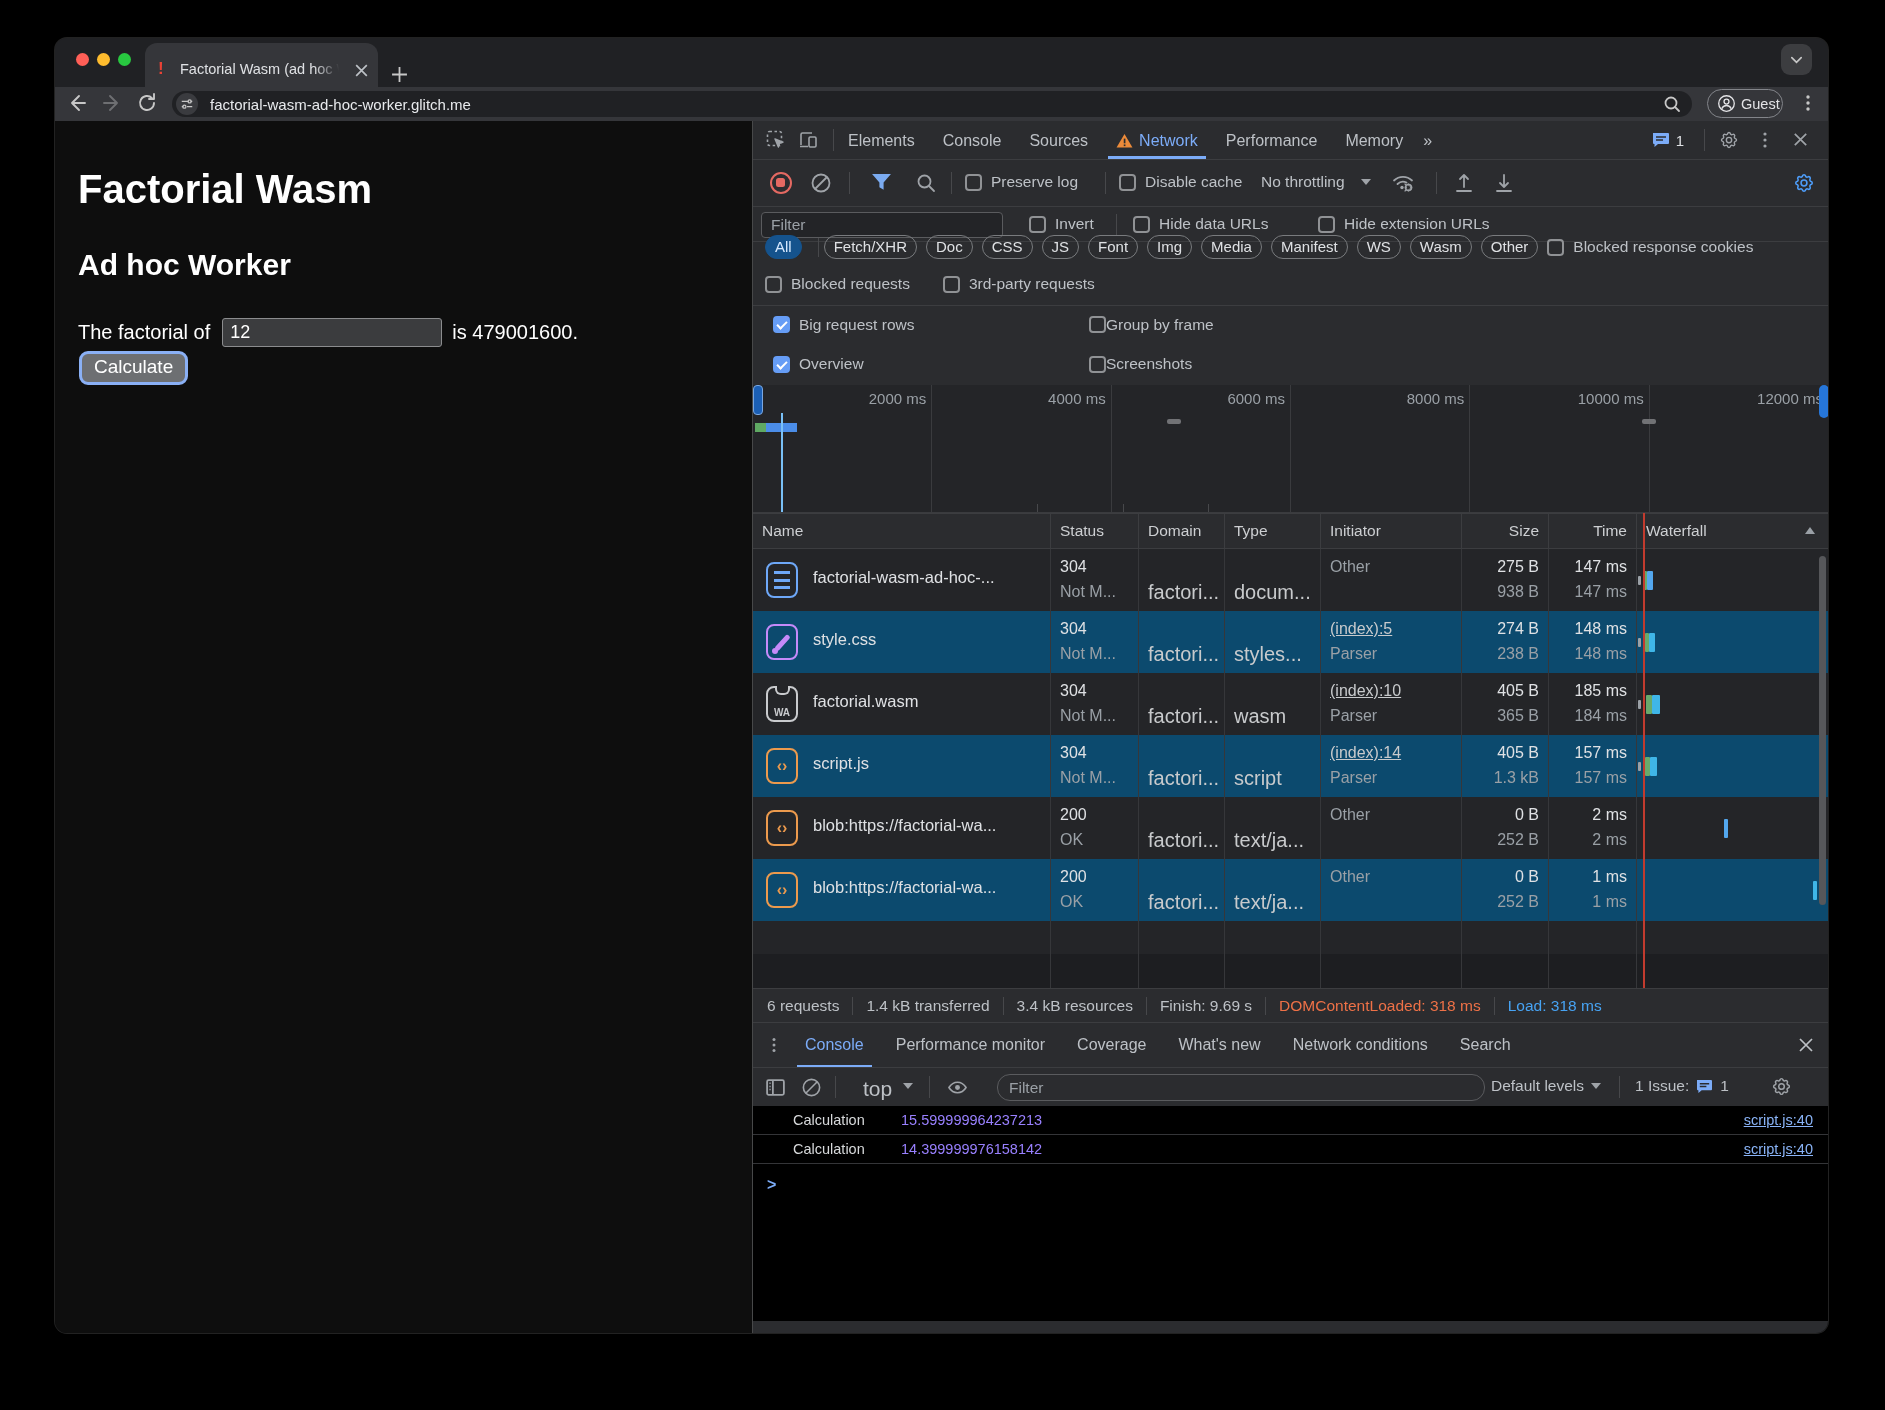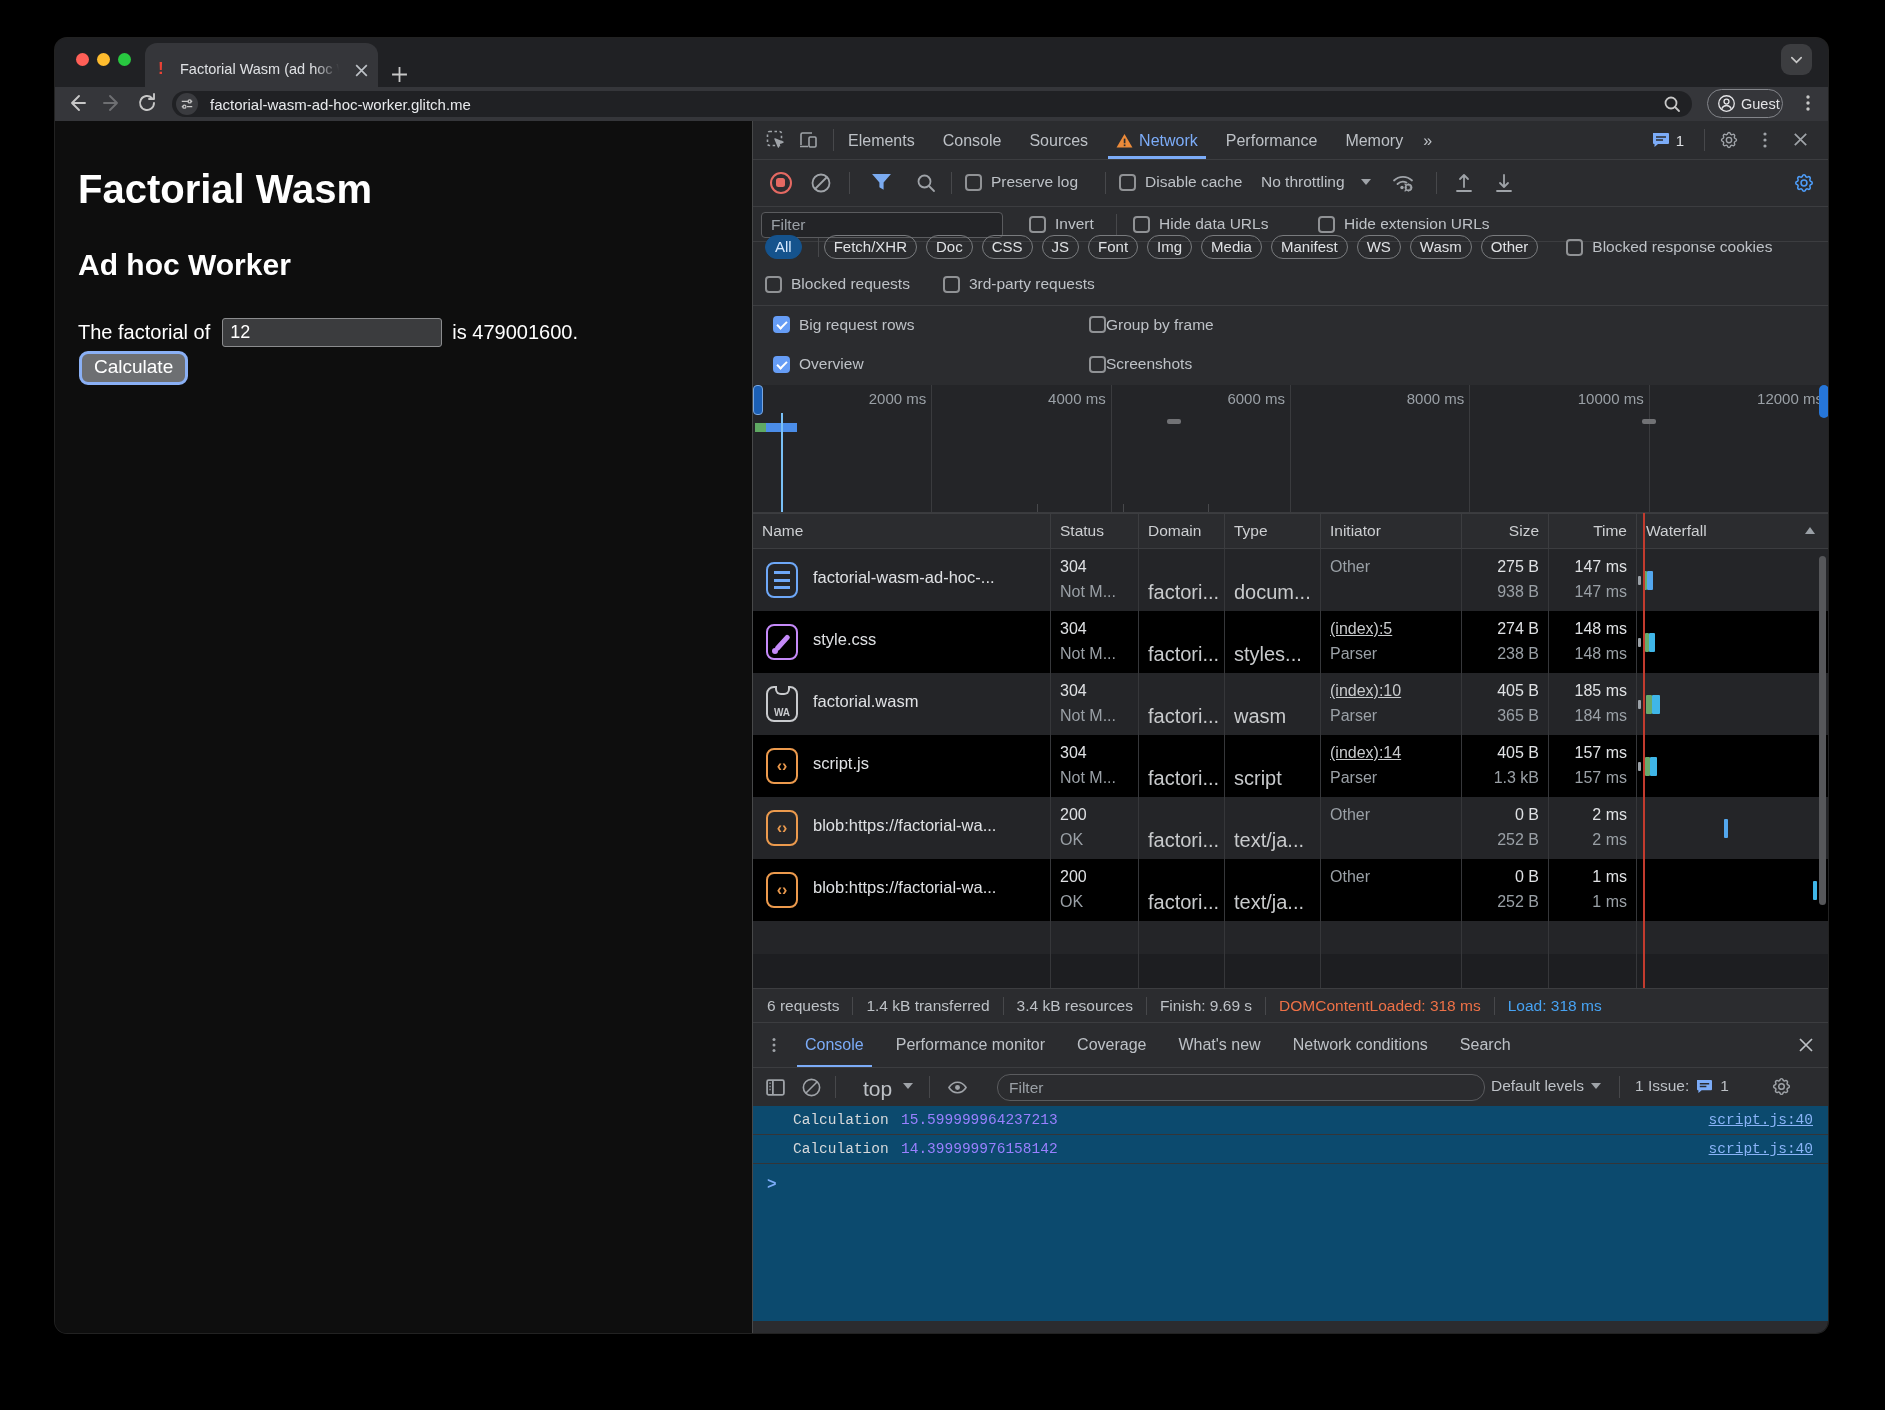--- a/index.html
+++ b/index.html
@@ -63,21 +63,21 @@
 
 .fbar{top:86px;height:35px;border-bottom:1px solid #3c3d40}
 .fbar>*{position:absolute}
 .finput2{left:8px;top:5px;width:242px;height:26px;border:1px solid #5a5b5e;border-radius:4px;background:#232427;color:#9aa0a6;font-size:15.5px;padding-left:9px;font-family:"Liberation Sans",sans-serif}
 .finput2::placeholder{color:#9aa0a6}
 
 .chips{top:110px;height:32px;display:flex;align-items:center;padding-left:12px}
 .chip{height:24px;line-height:22px;border:1px solid #797b7e;border-radius:12px;padding:0 9px;font-size:15px;color:#dfe1e4;margin-right:9px;white-space:nowrap}
 .chip.sel{background:#15538d;border-color:#15538d;color:#d6e9ff;margin-right:22px;position:relative}
 .chip.sel::after{content:"";position:absolute;right:-18px;top:2px;width:1px;height:19px;background:#47484b}
-.chips .cbwrap{margin-left:19px}
+.chips .cbwrap{margin-left:0}
 .cbwrap{display:flex;align-items:center;gap:9px}
 .brow{top:142px;height:43px;border-bottom:1px solid #3c3d40;display:flex;align-items:center;padding-left:12px;gap:9px}
 .brow .lab{margin-right:24px}
 .row2col{display:flex;align-items:center;padding-left:20px}
 .bigrows{top:185px;height:37px}
 .ovrow{top:222px;height:42px}
 .rcol{position:absolute;left:336px;display:flex;align-items:center;}
 
 .ovstrip{top:264px;height:128px;background:#242528;border-bottom:1px solid #3a3b3e;display:flex;overflow:hidden}
 .ovcell{flex:1;border-right:1px solid #3a3b3e;font-size:15px;color:#9aa0a6;text-align:right;padding:5px 5px 0 0}
@@ -85,21 +85,21 @@
 .tick{position:absolute;bottom:0;width:1px;height:8px;background:#47484b}
 
 .nheader{top:392px;height:36px;background:#2b2c2f;border-top:1px solid #3c3d40;border-bottom:1px solid #3c3d40;display:flex;font-size:15.5px;color:#cdcfd2;align-items:center}
 .hc{height:100%;line-height:34px;border-right:1px solid #3c3d40;padding-left:9px;white-space:nowrap;overflow:hidden}
 .c-name{width:298px}.c-status{width:88px}.c-domain{width:86px}.c-type{width:96px}.c-init{width:141px}.c-size{width:87px}.c-time{width:88px}.c-wf{width:192px;border-right:none;position:relative}
 .c-size,.c-time{text-align:right;padding-right:9px;padding-left:0}
 .sortarr{position:absolute;right:14px;top:13px;width:0;height:0;border-left:5.5px solid transparent;border-right:5.5px solid transparent;border-bottom:7px solid #9aa0a6}
 .nrows{top:428px;height:439px;overflow:hidden}
 .nrow{height:62px;display:flex;position:relative}
 .nrow.a{background:#242528}
-.nrow.b{background:#000000}
+.nrow.b{background:#0c4a6e}
 .cell{height:62px;border-right:1px solid #36373a;position:relative;overflow:hidden}
 .cell.c-wf{border-right:none}
 .fline{position:absolute;left:9px;top:9px;font-size:16px;color:#dfe1e4;white-space:nowrap}
 .sline{position:absolute;left:9px;top:34px;font-size:16px;color:#9aa0a6;white-space:nowrap}
 .c-size .fline,.c-time .fline{left:auto;right:9px}
 .c-size .sline,.c-time .sline{left:auto;right:9px}
 .midline{position:absolute;left:9px;top:32px;font-size:20px;color:#c8cacc;white-space:nowrap}
 .lnk{text-decoration:underline;color:#c8cacc}
 .dim{color:#9aa0a6}
 .nicon{position:absolute;left:13px;top:13px;width:32px;height:36px;border:2.5px solid;border-radius:8px;display:flex;align-items:center;justify-content:center}
@@ -139,21 +139,21 @@
 .drtab.active::after{content:"";position:absolute;left:8px;right:8px;bottom:0;height:2.5px;background:#7cacf8}
 .drx{margin-left:auto;margin-right:14px;width:18px;height:18px;color:#bdc1c6}
 .ctb{top:946px;height:39px;background:#2b2c2f;border-top:1px solid #3c3d40}
 .ctb>*{position:absolute}
 .cfilter{left:244px;top:6px;width:488px;height:27px;border:1px solid #5a5b5e;border-radius:13px;background:transparent;color:#9aa0a6;font-size:15.5px;padding-left:11px;font-family:"Liberation Sans",sans-serif}
 .cfilter::placeholder{color:#9aa0a6}
 .toplab{left:110px;top:9px;font-size:21px;color:#bdc1c6}
 .dlev{left:738px;top:9px;font-size:15.5px;color:#bdc1c6}
 .oneissue{left:882px;top:9px;font-size:15.5px;color:#bdc1c6;display:flex;align-items:center;gap:7px}
 
-.carea{top:985px;height:215px;background:#0c4a6e;font-family:Liberation Mono, monospace}
+.carea{top:985px;height:215px;background:#000000;font-family:Liberation Sans, sans-serif}
 .cmsg{height:29px;border-bottom:1px solid #343538;position:relative;font-size:14.5px;line-height:29px}
 .cmsg .mlabel{position:absolute;left:40px;color:#d7d9db}
 .cmsg .mval{position:absolute;left:148px;color:#9980ff}
 .cmsg .mlink{position:absolute;right:16px;color:#8ab4f8;text-decoration:underline}
 .prompt{position:absolute;left:14px;top:70px;color:#7cacf8;font-size:16px;font-weight:bold}
 </style>
 </head>
 <body>
 
 <div class="window">

